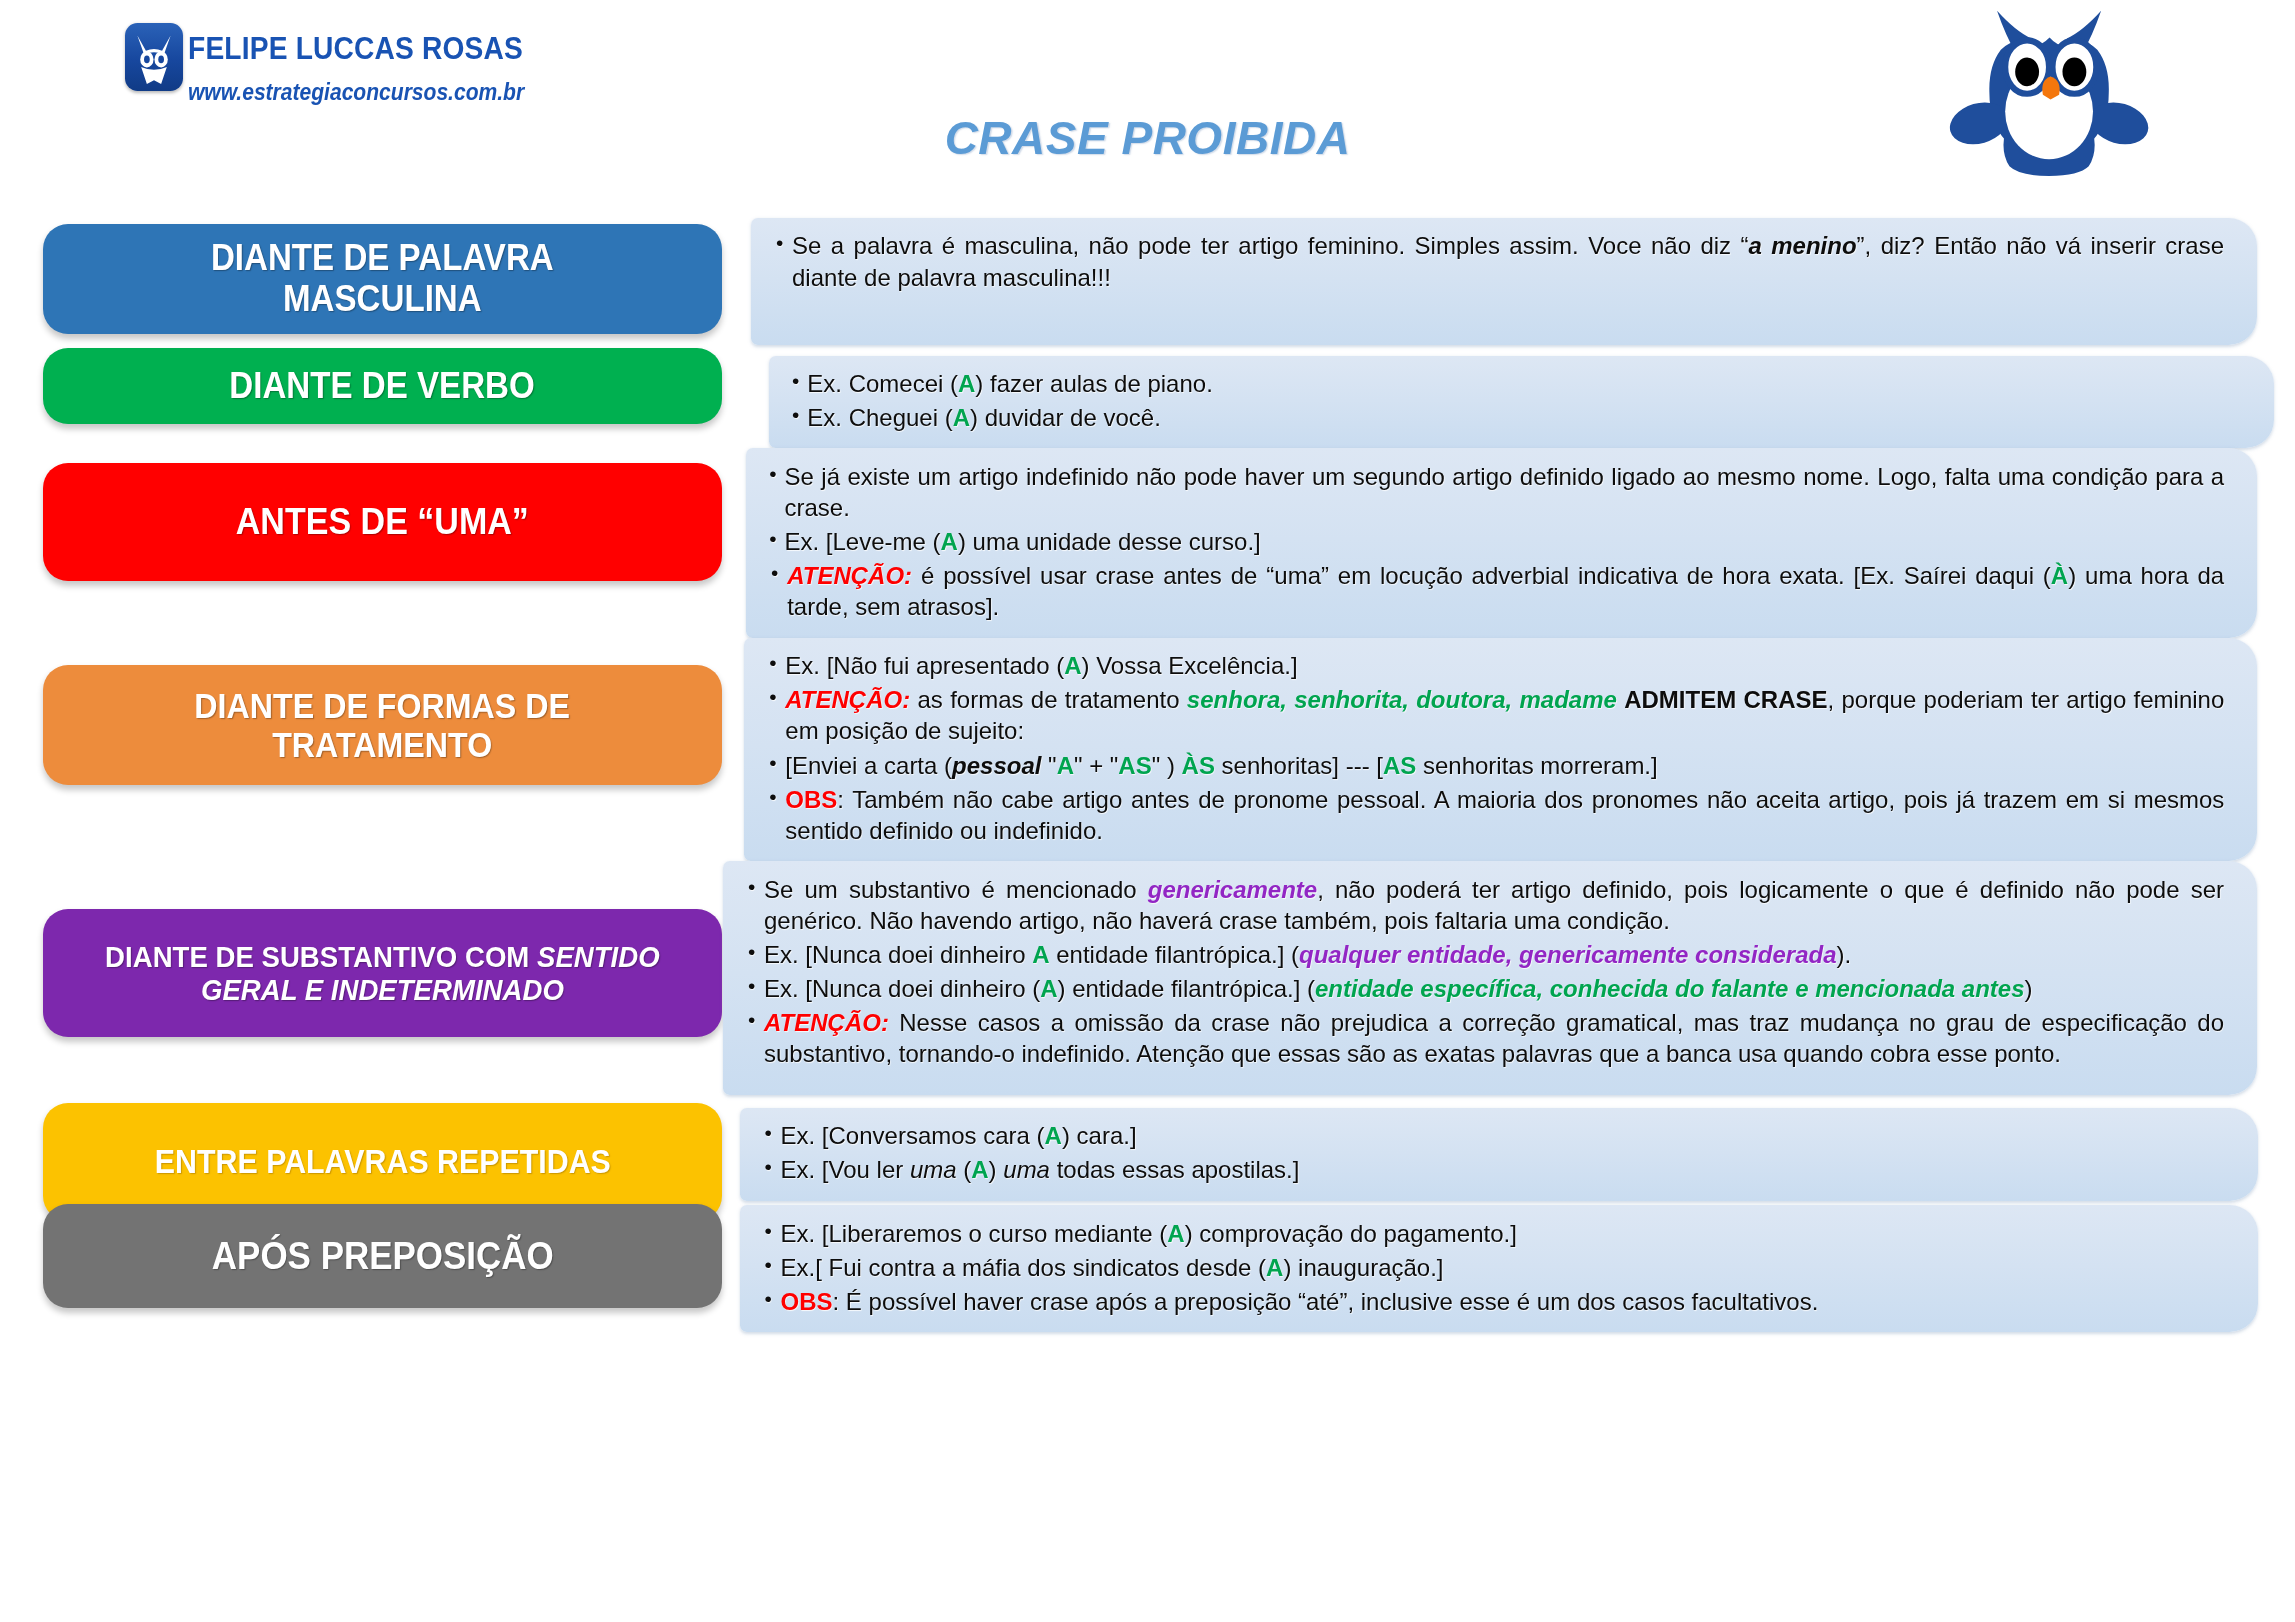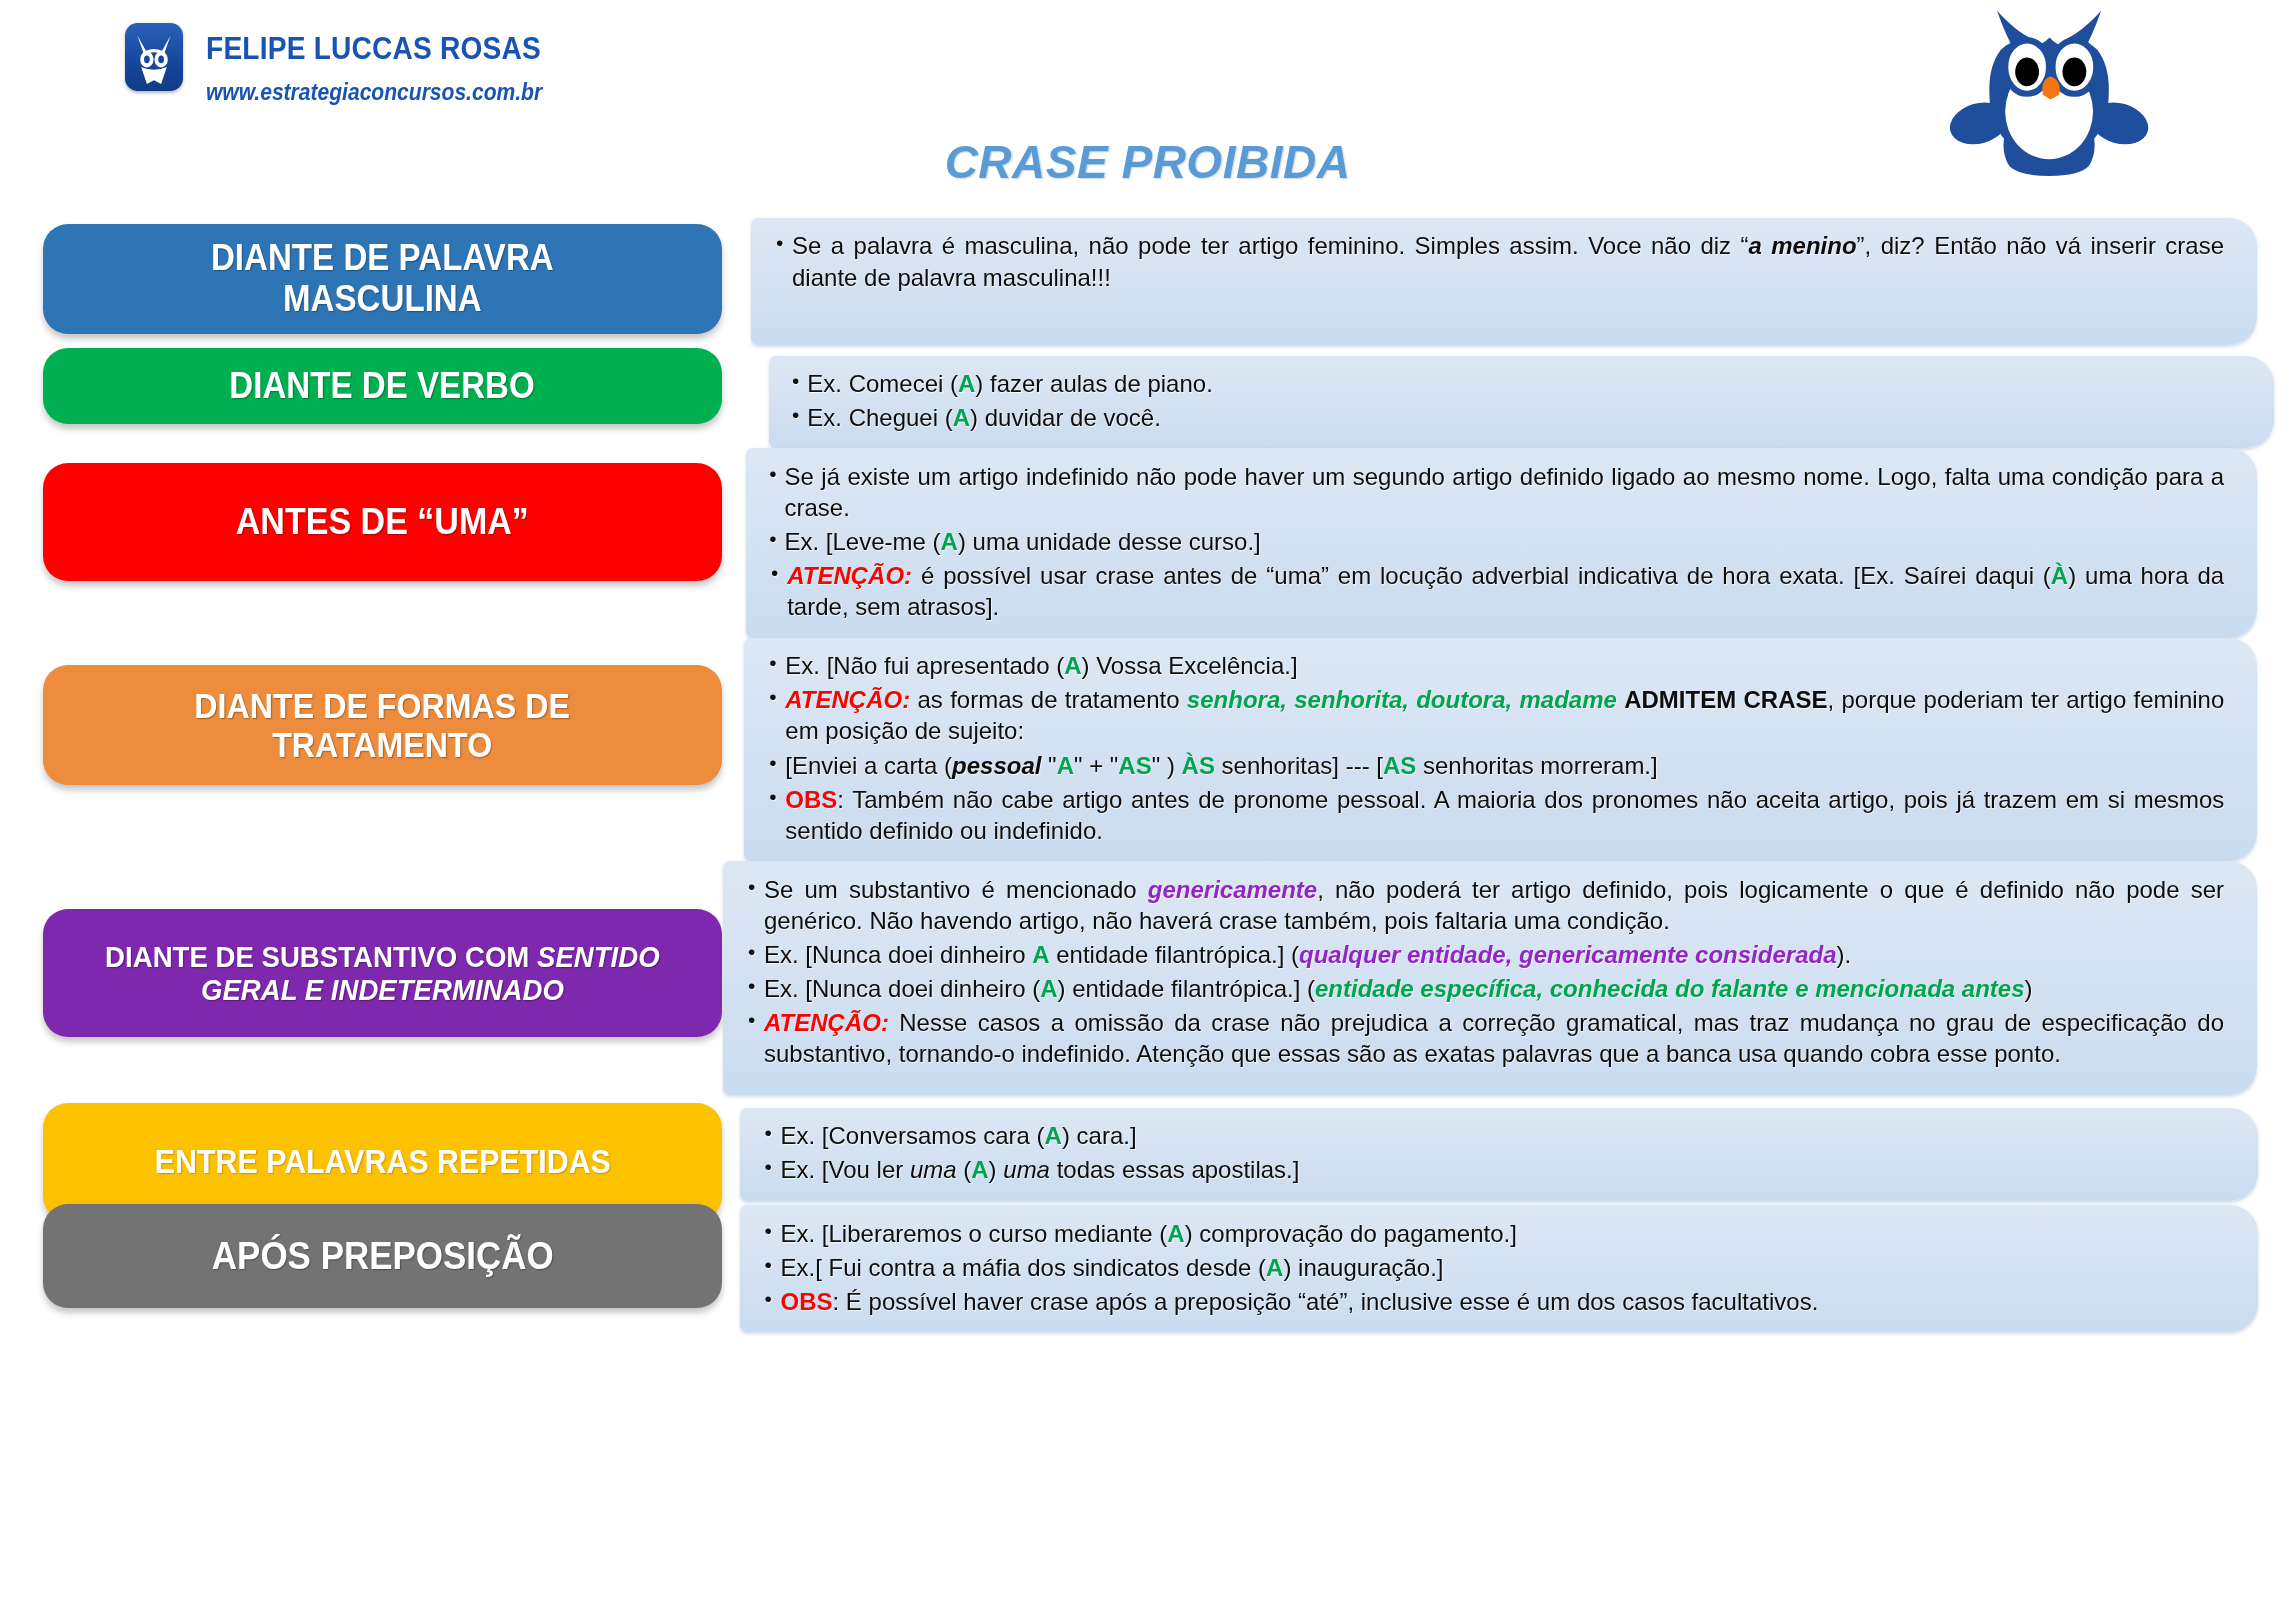--- a/index.html
+++ b/index.html
@@ -14,34 +14,34 @@
   
   .header { position: absolute; top: 0; left: 0; width: 2295px; height: 215px; }
   .brand { position: absolute; left: 125px; top: 23px; display: flex; align-items: flex-start; }
   .brand-logo {
     width: 58px; height: 68px; border-radius: 12.4px;
     background: linear-gradient(180deg,#2a62b8 0%, #17479e 55%, #103b86 100%);
     position: relative; flex: 0 0 auto;
     box-shadow: 0 1.4px 3.3px rgba(0,0,0,.28);
   }
   .brand-logo svg { position: absolute; inset: 0; }
-  .brand-text { margin-left: 23px; padding-top: 6.7px; }
+  .brand-text { margin-left: 5px; padding-top: 6.7px; }
   .brand-name {
     font-size: 32px; font-weight: 700; color: #1953b3;
     letter-spacing: 0.2px; white-space: nowrap;
     font-family: "Liberation Sans Narrow","Liberation Sans",sans-serif;
     transform: scaleX(.88); transform-origin: left center;
   }
   .brand-url {
     font-size: 23.4px; font-weight: 700; font-style: italic; color: #1953b3;
     margin-top: 12.4px; white-space: nowrap;
     transform: scaleX(.9); transform-origin: left center;
   }
   .main-title {
-    position: absolute; left: 0; right: 0; top: 135px;
+    position: absolute; left: 0; right: 0; top: 111px;
     text-align: center; font-size: 46px; font-weight: 700; font-style: italic;
     color: #5b9bd5; letter-spacing: 0.5px;
     text-shadow: 1.4px 1.4px 1.4px rgba(120,150,190,.35);
   }
   .owl-mascot { position: absolute; left: 1949px; top: 3.8px; width: 225px; height: 191px; }
 
   
   .rows { position: absolute; left: 0; top: 218px; width: 2295px; }
   .row { position: relative; width: 2295px; display: flex; align-items: flex-start; }
 

